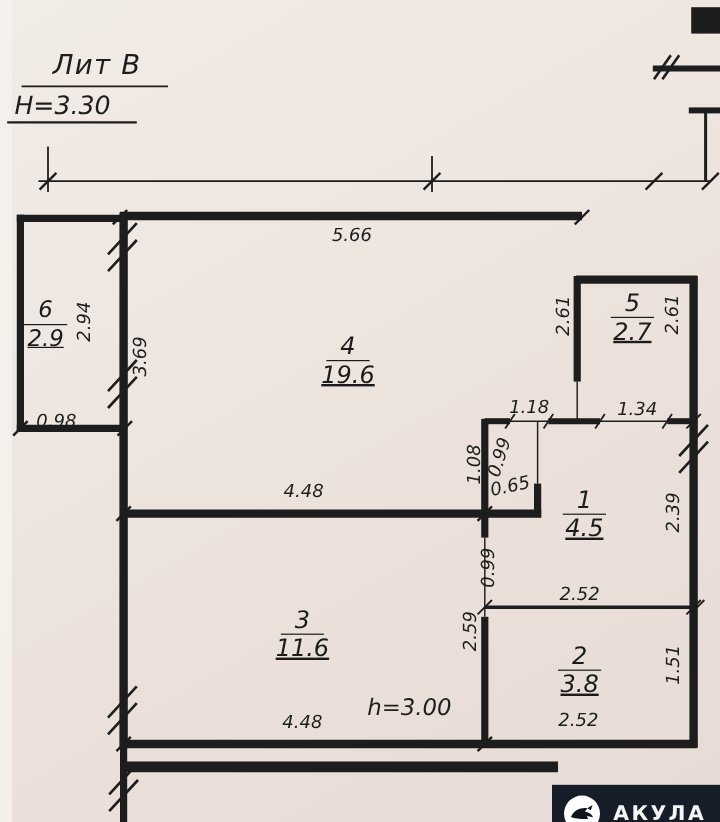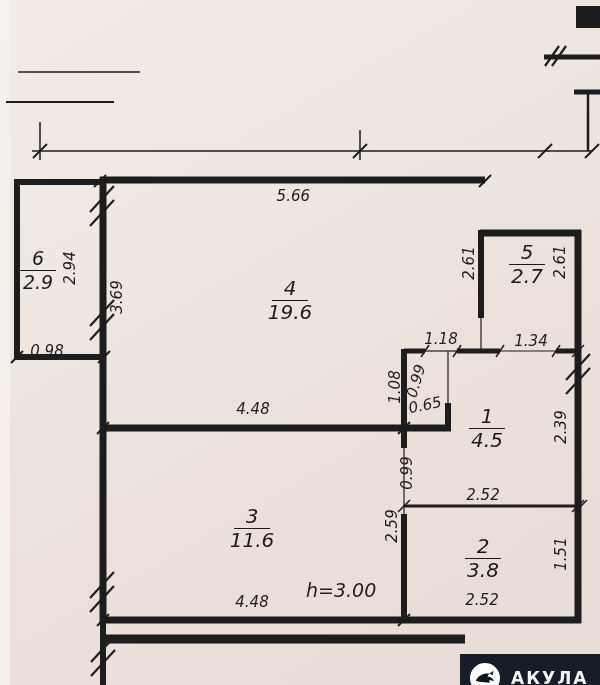--- a/index.html
+++ b/index.html
@@ -14,21 +14,21 @@
     content:"";position:absolute;left:0;top:0;width:10px;height:100%;
     background:#f5f2ee;opacity:.8;
   }
   svg.plan{position:absolute;left:0;top:0;}
   .txt{position:absolute;color:#1d1d1d;}
   .hdr1{left:44px;top:42px;font-size:23px;font-style:italic;letter-spacing:1px;}
   .hdr2{left:12px;top:76px;font-size:21px;font-style:italic;}
   .room{position:absolute;display:flex;flex-direction:column;align-items:center;
         color:#1b1b1b;font-style:italic;font-size:20px;line-height:21px;width:60px;}
   .room .num{display:inline-block;padding:0 12px 1px;border-bottom:1.7px solid #1b1b1b;}
-  .room .area{display:block;padding-top:1px;}
+  .room .area{display:block;padding-top:1px;text-decoration:underline;}
   .dim{position:absolute;width:44px;height:16px;text-align:center;
        font-style:italic;font-size:15px;line-height:16px;color:#1e1e1e;}
   .vert{transform:rotate(-90deg);}
   .rot73{transform:rotate(-73deg);}
   .rot12{transform:rotate(-12deg);}
   .big{width:70px;font-size:19px;text-align:right;}
   .badge{position:absolute;left:460px;top:654px;width:140px;height:47px;
          background:#161d28;display:flex;align-items:center;}
   .badge .logo-circle{width:30px;height:30px;border-radius:50%;background:#ffffff;
          margin-left:10px;display:flex;align-items:center;justify-content:center;flex:0 0 auto;}
@@ -127,20 +127,22 @@
       <line x1="90" y1="598" x2="114" y2="572"></line>
       <line x1="566" y1="394" x2="590" y2="368"></line>
       <line x1="566" y1="380" x2="590" y2="354"></line>
       <line x1="91" y1="676" x2="115" y2="650"></line>
       <line x1="91" y1="662" x2="115" y2="636"></line>
       <line x1="545" y1="66" x2="559" y2="46"></line>
       <line x1="552" y1="66" x2="566" y2="46"></line>
     </g>
   </svg>
 
+  <div class="txt hdr1">Лит В</div>
+  <div class="txt hdr2">H=3.30</div>
 
   <div class="room" style="left:8px;top:248px;font-size:19px;">
     <span class="num">6</span>
     <span class="area">2.9</span>
   </div>
   <div class="room" style="left:260px;top:278px;">
     <span class="num">4</span>
     <span class="area">19.6</span>
   </div>
   <div class="room" style="left:497px;top:242px;">

